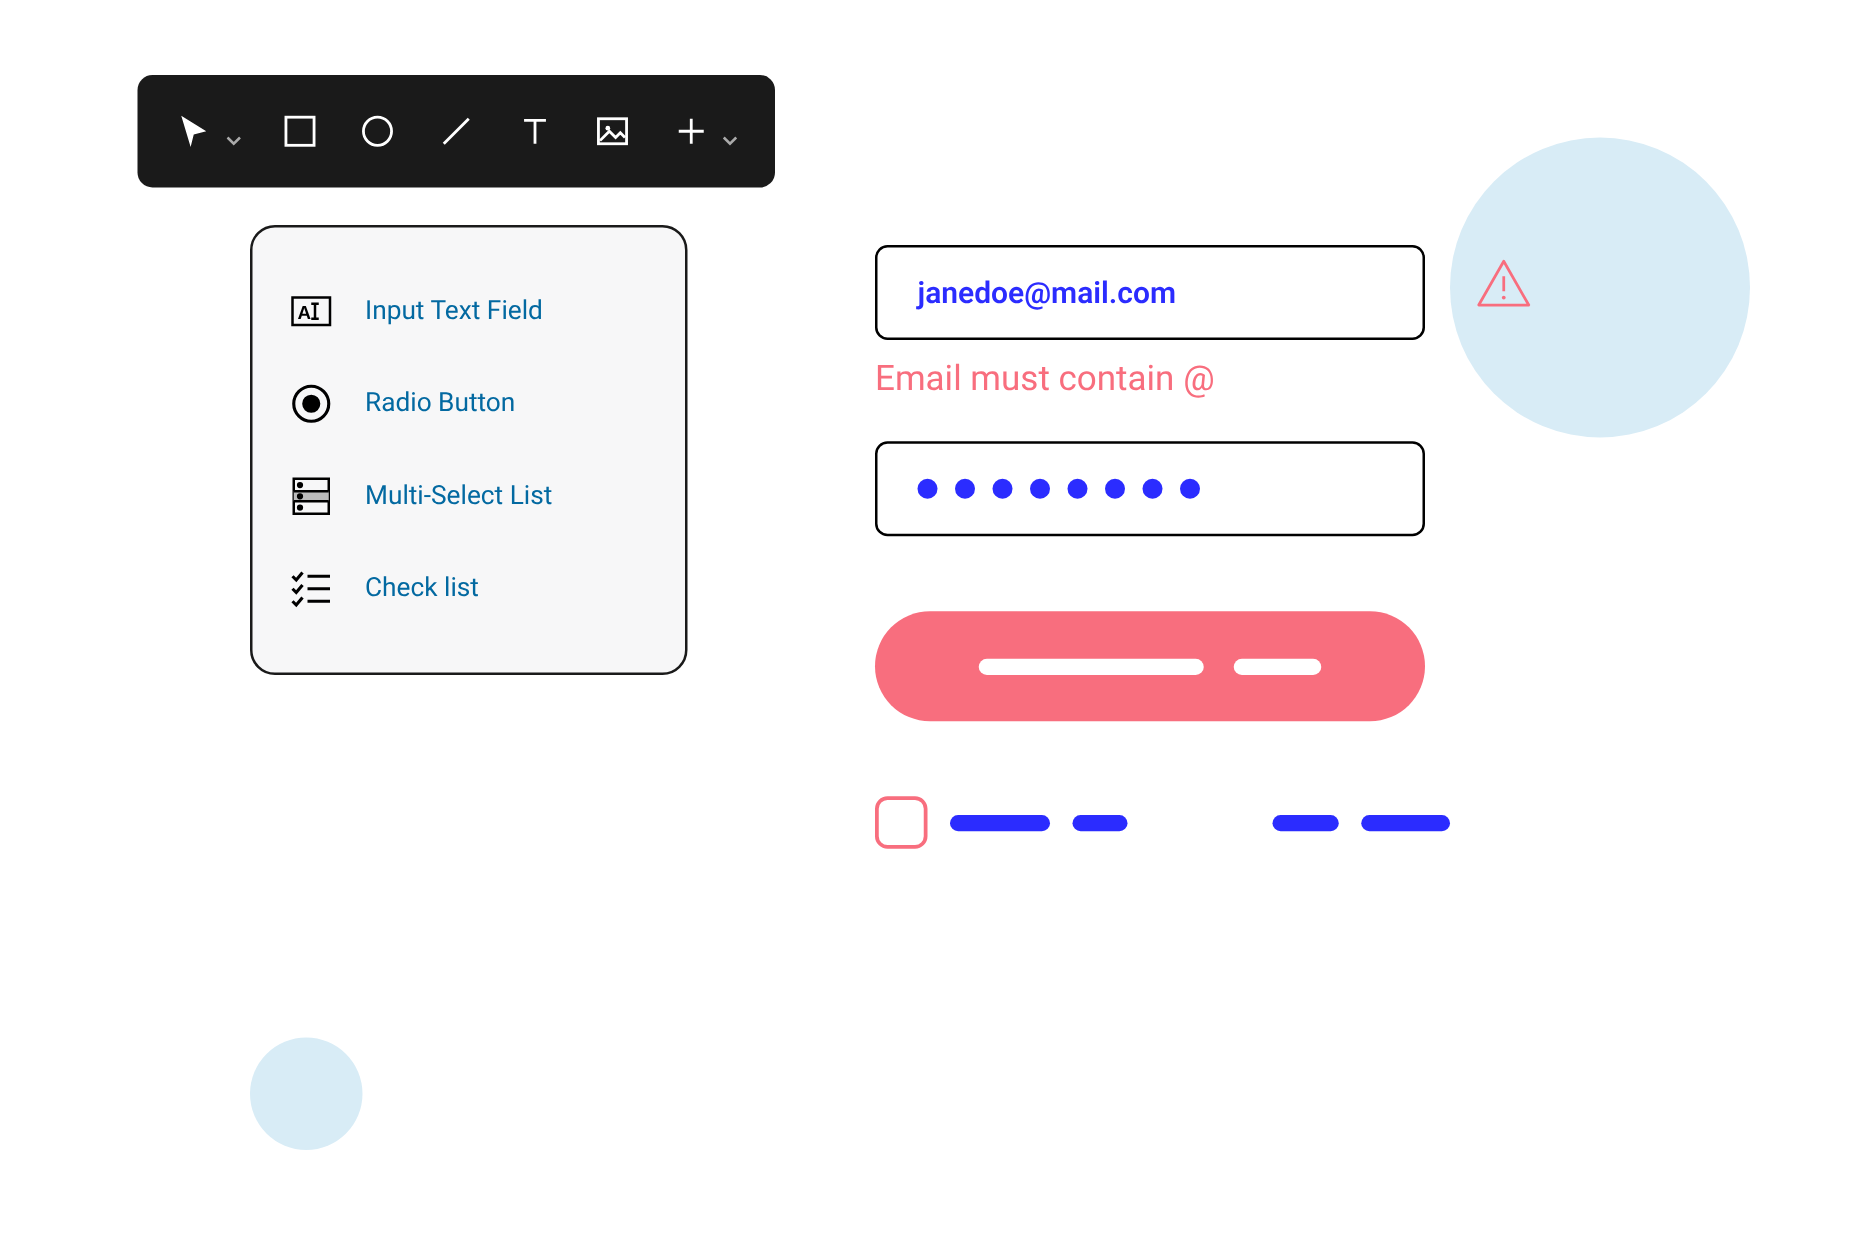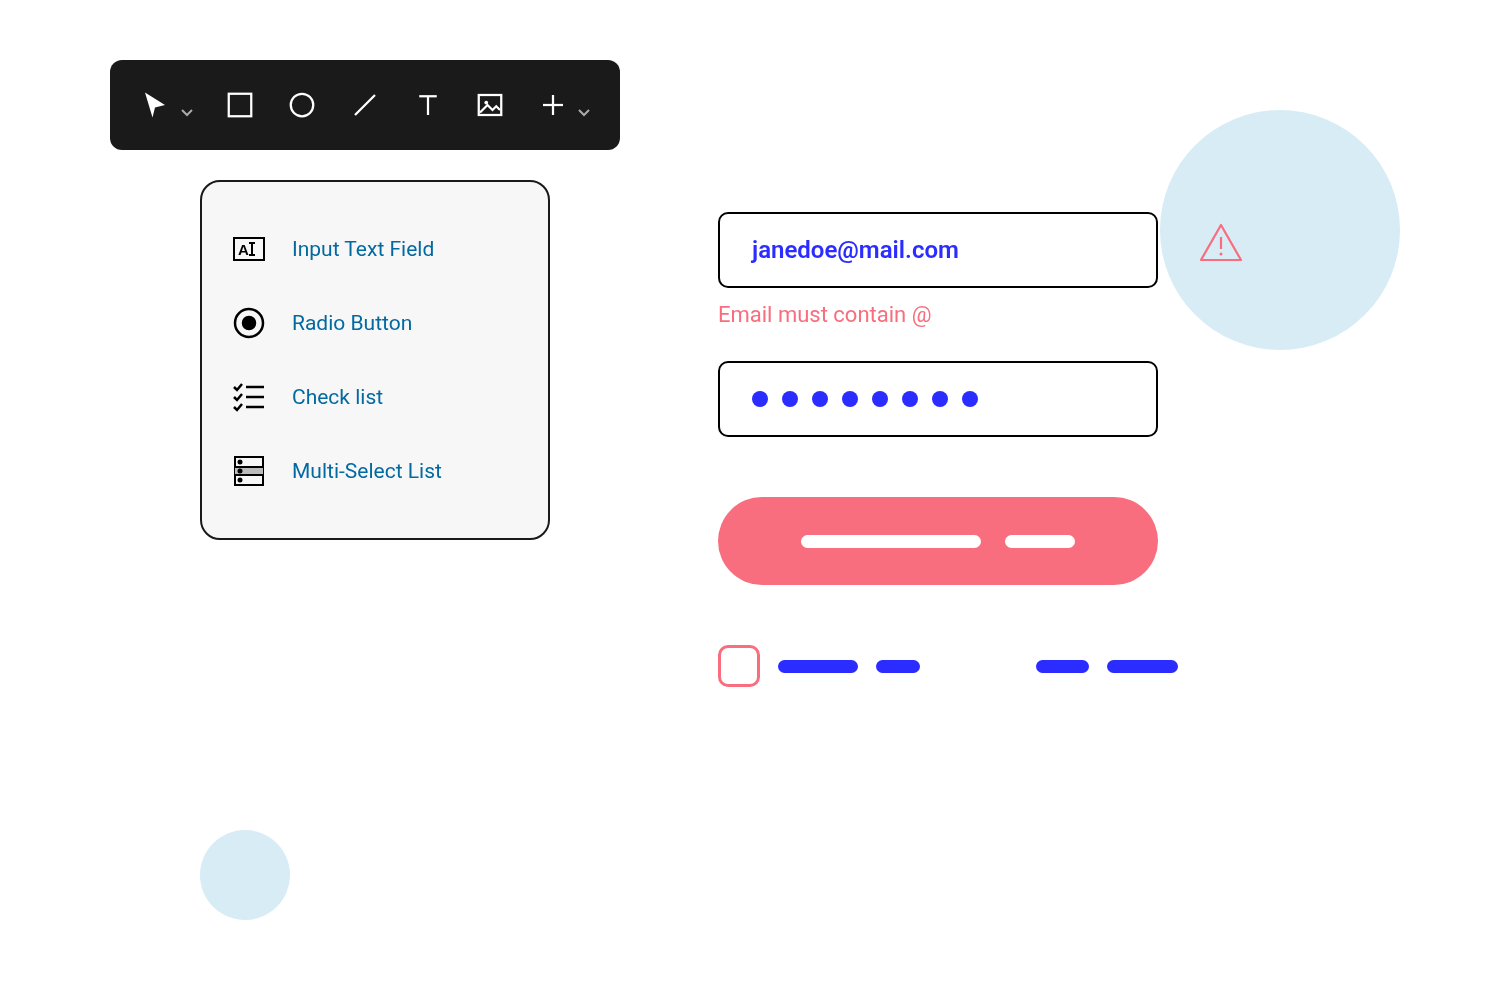--- a/index.html
+++ b/index.html
@@ -14,23 +14,23 @@
   .toolbar-btn.filled svg { fill: #fff; stroke: none; }
   .toolbar-caret { width: 12px; height: 12px; margin-left: -22px; margin-top: 16px; display: flex; align-items: center; }
   .toolbar-caret svg { width: 12px; height: 8px; stroke: #aaa; fill: none; stroke-width: 2; }
   
   .palette { position: absolute; top: 180px; left: 200px; width: 350px; background: #f7f7f8; border: 2px solid #1a1a1a; border-radius: 20px; padding: 30px 28px; z-index: 2; }
   .palette-item { display: flex; align-items: center; gap: 24px; padding: 18px 0; cursor: pointer; }
   .palette-icon { width: 38px; height: 38px; display: flex; align-items: center; justify-content: center; flex-shrink: 0; }
   .palette-icon svg { width: 34px; height: 34px; }
   .palette-label { font-size: 21px; color: #0369a1; }
   
-  .form-area { position: absolute; top: 212px; left: 700px; width: 480px; z-index: 2; margin-left: 18px; }
+  .form-area { position: absolute; top: 196px; left: 700px; width: 480px; z-index: 2; }
   .input-box { border: 2px solid #000; border-radius: 10px; height: 76px; width: 440px; display: flex; align-items: center; padding: 0 32px; font-size: 24px; font-weight: 600; color: #2b2cff; background: #fff; margin-bottom: 14px; }
-  .error-msg { font-size: 22px; color: #f86e7e; margin-bottom: 34px; }
+  .error-msg { font-size: 28px; color: #f86e7e; margin-bottom: 34px; }
   .warn-icon { position: absolute; top: 8px; left: 480px; }
   .warn-icon svg { width: 46px; height: 46px; stroke: #f86e7e; fill: none; stroke-width: 2.2; stroke-linejoin: round; }
   .password-box { border: 2px solid #000; border-radius: 10px; height: 76px; width: 440px; display: flex; align-items: center; padding: 0 32px; gap: 14px; background: #fff; margin-bottom: 60px; }
   .dot { width: 16px; height: 16px; border-radius: 50%; background: #2b2cff; }
   .cta { width: 440px; height: 88px; background: #f86e7e; border-radius: 44px; display: flex; align-items: center; justify-content: center; gap: 24px; margin-bottom: 60px; }
   .cta .bar1 { width: 180px; height: 13px; border-radius: 7px; background: #fff; }
   .cta .bar2 { width: 70px; height: 13px; border-radius: 7px; background: #fff; }
   .checkbox-row { display: flex; align-items: center; gap: 18px; width: 460px; }
   .cb { width: 42px; height: 42px; border: 3px solid #f86e7e; border-radius: 10px; flex-shrink: 0; }
   .bluebar { height: 13px; border-radius: 7px; background: #2b2cff; }
@@ -110,44 +110,44 @@
     <div class="palette-icon">
       <svg viewBox="0 0 34 34" stroke="#000" stroke-width="2.5" fill="none">
         <circle cx="17" cy="17" r="14"></circle>
         <circle cx="17" cy="17" r="6" fill="#000"></circle>
       </svg>
     </div>
     <span class="palette-label">Radio Button</span>
   </div>
   <div class="palette-item">
     <div class="palette-icon">
-      <svg viewBox="0 0 34 34" stroke="#000" stroke-width="2.5" fill="none">
-        <polyline points="2,7 5,10 10,4"></polyline>
-        <line x1="14" y1="7" x2="32" y2="7"></line>
-        <polyline points="2,17 5,20 10,14"></polyline>
-        <line x1="14" y1="17" x2="32" y2="17"></line>
-        <polyline points="2,27 5,30 10,24"></polyline>
-        <line x1="14" y1="27" x2="32" y2="27"></line>
-      </svg>
-    </div>
-    <span class="palette-label">Check list</span>
-  </div>
-  <div class="palette-item">
-    <div class="palette-icon">
       <svg viewBox="0 0 34 34" stroke="#000" stroke-width="2" fill="none">
         <rect x="3" y="3" width="28" height="28"></rect>
         <rect x="3" y="13" width="28" height="8" fill="#bbb" stroke="none"></rect>
         <line x1="3" y1="13" x2="31" y2="13"></line>
         <line x1="3" y1="21" x2="31" y2="21"></line>
         <circle cx="8" cy="8" r="1.5" fill="#000"></circle>
         <circle cx="8" cy="17" r="1.5" fill="#000"></circle>
         <circle cx="8" cy="26" r="1.5" fill="#000"></circle>
       </svg>
     </div>
     <span class="palette-label">Multi-Select List</span>
+  </div>
+  <div class="palette-item">
+    <div class="palette-icon">
+      <svg viewBox="0 0 34 34" stroke="#000" stroke-width="2.5" fill="none">
+        <polyline points="2,7 5,10 10,4"></polyline>
+        <line x1="14" y1="7" x2="32" y2="7"></line>
+        <polyline points="2,17 5,20 10,14"></polyline>
+        <line x1="14" y1="17" x2="32" y2="17"></line>
+        <polyline points="2,27 5,30 10,24"></polyline>
+        <line x1="14" y1="27" x2="32" y2="27"></line>
+      </svg>
+    </div>
+    <span class="palette-label">Check list</span>
   </div>
 </div>
 
 <div class="form-area">
   <div class="input-box">
     <span>janedoe@mail.com</span>
   </div>
   <div class="warn-icon">
     <svg viewBox="0 0 46 46">
         <polygon points="23,5 43,40 3,40"></polygon>

